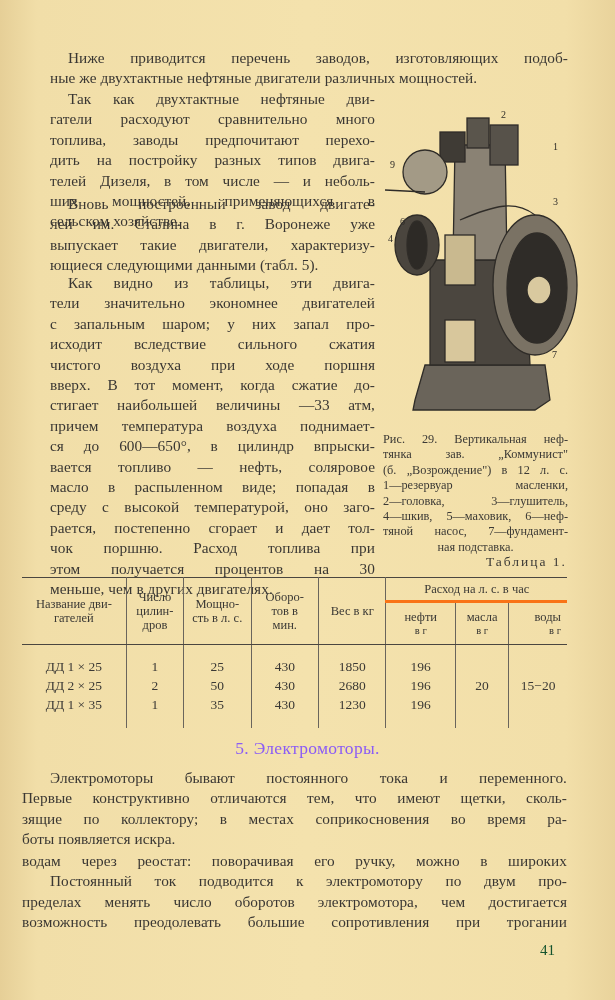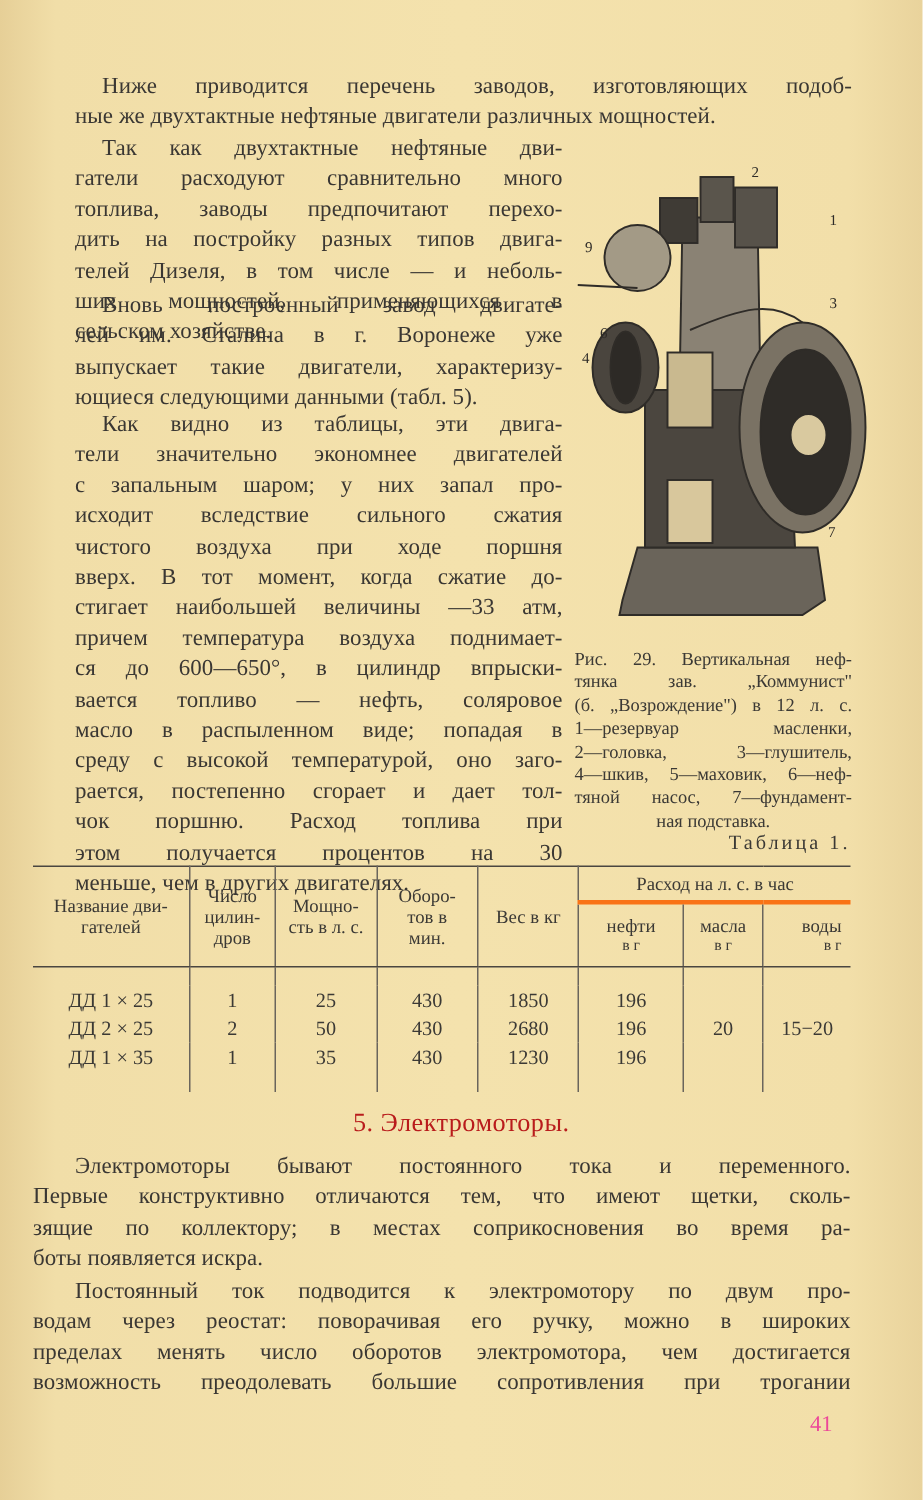--- a/index.html
+++ b/index.html
@@ -37,25 +37,25 @@
     }
     table.data th, table.data td { padding:0; text-align:center; vertical-align:middle; }
     table.data thead tr.top th { border-top:1.6px solid #4a4640; }
     table.data thead tr.bottom th, table.data thead tr.top th.rowspan2 { border-bottom:1.6px solid #4a4640; }
     table.data .vr { border-right:1px solid #6a655c; }
     table.data th { font-weight:normal; line-height:14px; }
     table.data td { line-height:19px; font-size:13.5px;text-align:center; }
     table.data .sub { border-top:3px solid #f97316; }
     .heading {
       position:absolute; left:0; width:615px; top:738px; text-align:center;
-      font-family:"Liberation Serif", serif; font-size:17.5px; color:#b91c1c; letter-spacing:0.3px;
+      font-family:"Liberation Serif", serif; font-size:17.5px; color:#8b5cf6; letter-spacing:0.3px;
     }
     .pagenum {
       position:absolute; right:60px; top:942px; font-family:"Liberation Serif", serif;
-      font-size:15px; color:#ec4899;
+      font-size:15px; color:#14532d;
     }
   </style>
 </head>
 <body>
 
 <div class="page">
 
   <div class="p" style="left:50px; top:48px; width:518px;">
     <span class="line indent">Ниже приводится перечень заводов,  изготовляющих  подоб-</span>
     <span class="line last">ные же двухтактные нефтяные двигатели различных мощностей.</span>
@@ -252,20 +252,20 @@
   <div class="heading">5. Электромоторы.</div>
 
   <div class="p" style="left:22px; top:768px; width:545px;">
     <span class="line indent" style="padding-left:28px;">Электромоторы бывают постоянного тока и переменного.</span>
     <span class="line">Первые конструктивно отличаются тем, что имеют щетки, сколь-</span>
     <span class="line">зящие по коллектору; в местах соприкосновения во время ра-</span>
     <span class="line last">боты появляется искра.</span>
   </div>
 
   <div class="p" style="left:22px; top:851px; width:545px;">
+    <span class="line">водам через реостат: поворачивая его ручку, можно в широких</span>
     <span class="line indent" style="padding-left:28px;">Постоянный ток подводится к электромотору по двум про-</span>
-    <span class="line">водам через реостат: поворачивая его ручку, можно в широких</span>
     <span class="line">пределах менять число оборотов электромотора, чем достигается</span>
     <span class="line">возможность преодолевать большие сопротивления при трогании</span>
   </div>
 
   <div class="pagenum">41</div>
 </div>
 
 </body></html>

